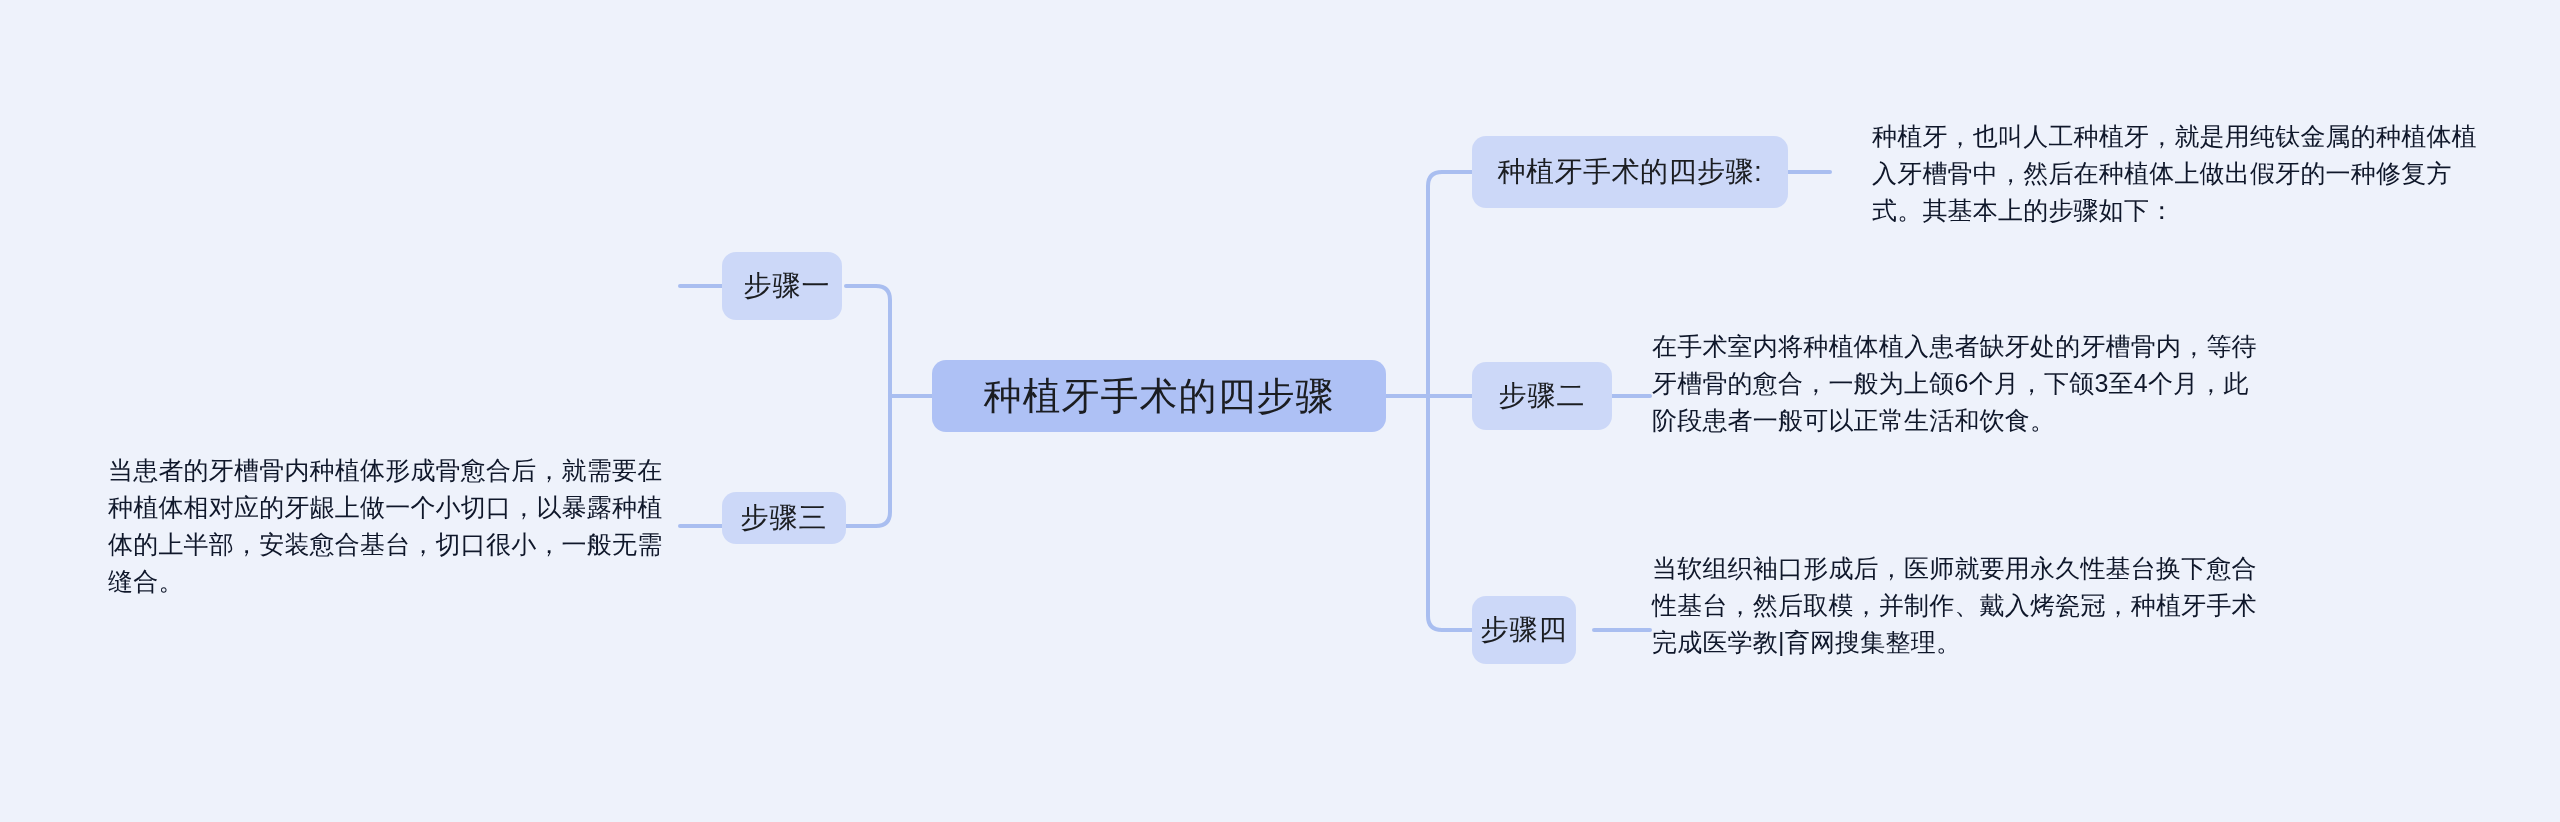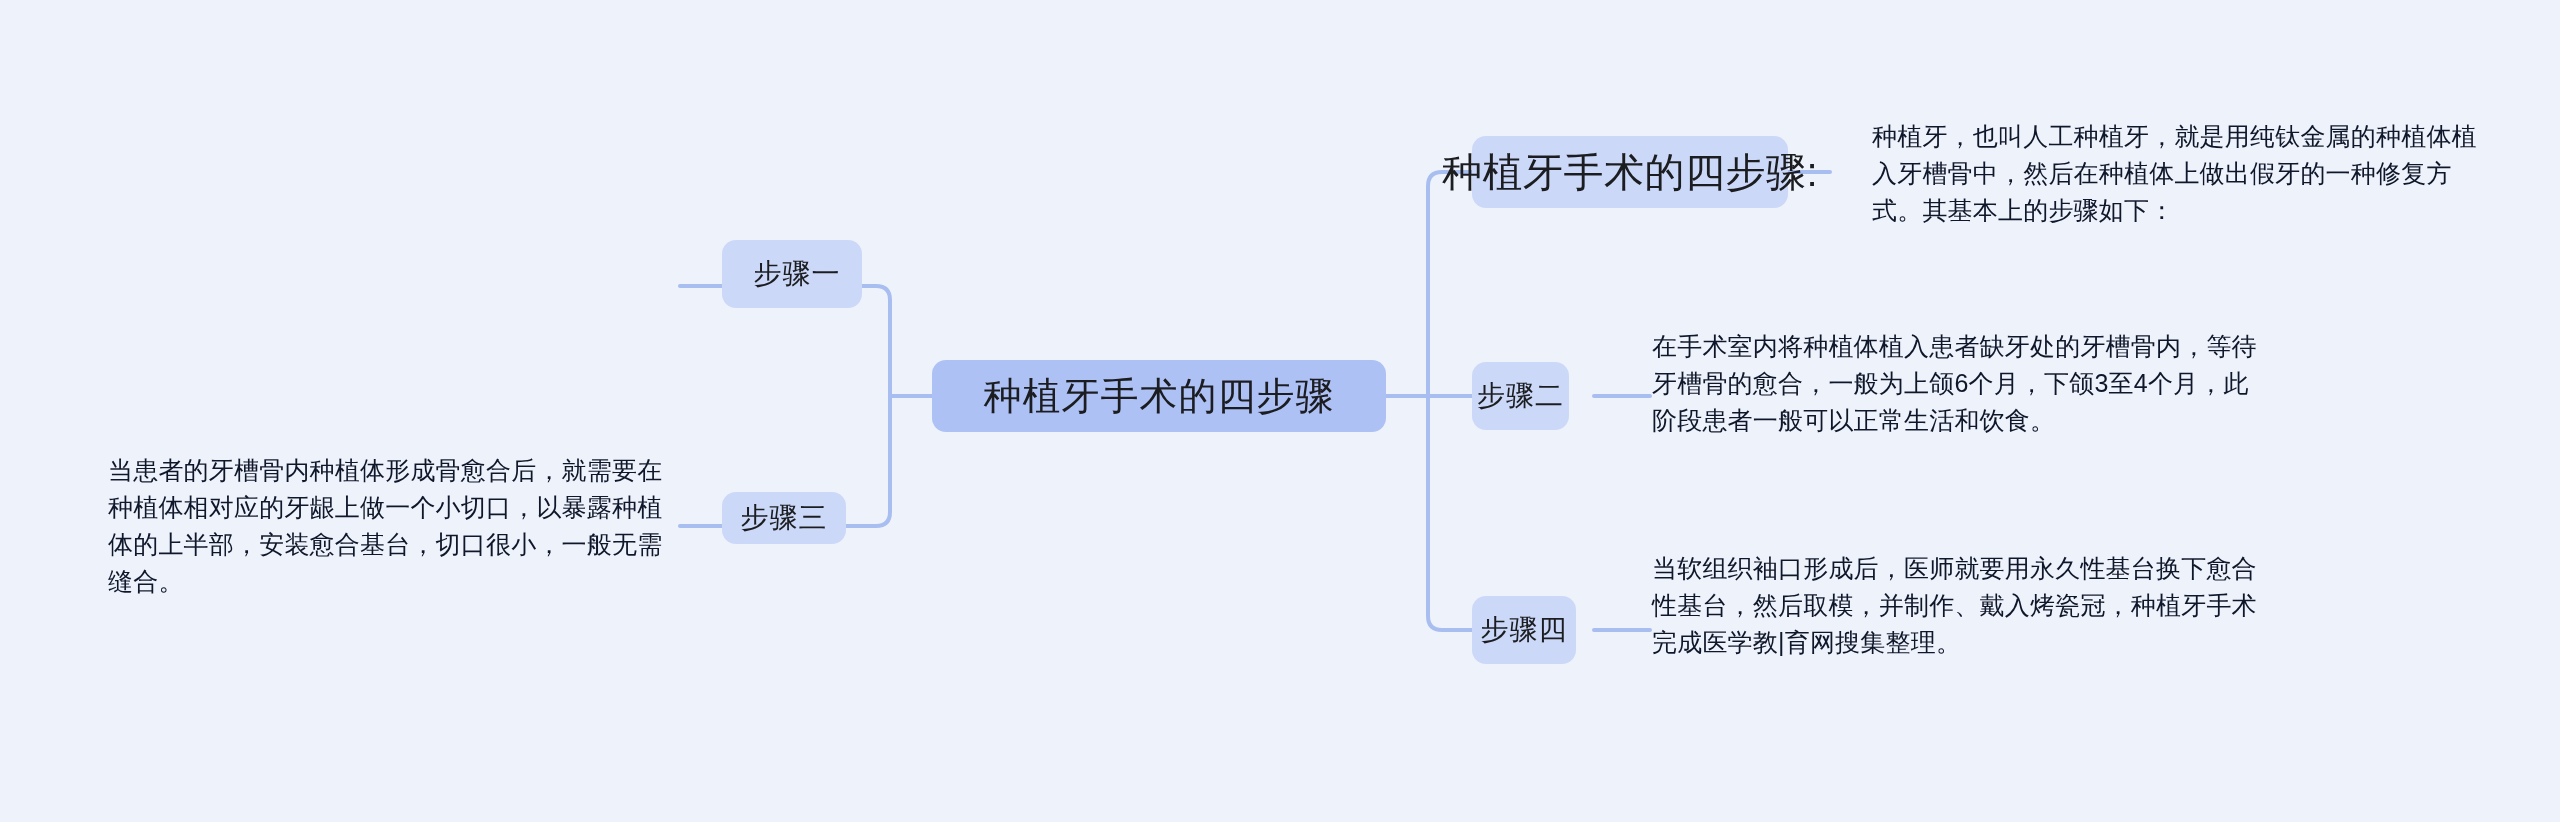--- a/index.html
+++ b/index.html
@@ -44,21 +44,21 @@
     padding: 17px 26px;
   }
   .node-branch {
     background: #ccd8f8;
     font-size: 28px;
     letter-spacing: 1px;
     padding: 0 20px;
   }
   .node-topic {
     background: #ccd8f8;
-    font-size: 40px;
+    font-size: 28px;
     letter-spacing: 0.5px;
     padding: 5px 22px;
   }
   .leaf-text {
     position: absolute;
     box-sizing: border-box;
     color: #0f172a;
     font-size: 25px;
     line-height: 37px;
     letter-spacing: 0.2px;
@@ -96,36 +96,36 @@
       <path d="M 1788 172 L 1830 172"></path>
       <path d="M 1594 396 L 1650 396"></path>
       <path d="M 1594 630 L 1650 630"></path>
     </g>
   </svg>
 
   <div class="node node-root" style="left:932px; top:360px; width:454px; height:72px;">
     <span>种植牙手术的四步骤</span>
   </div>
 
-  <div class="node node-branch" style="left:722px; top:240px; width:140px; height:68px;padding-left:30px;">
+  <div class="node node-branch" style="left:722px; top:252px; width:120px; height:68px;padding-left:30px;">
     <span>步骤一</span>
   </div>
 
   <div class="node node-branch" style="left:722px; top:492px; width:124px; height:52px;">
     <span>步骤三</span>
   </div>
 
 
   <div class="leaf-text leaf-left" style="left:108px; top:452px; width:572px;">当患者的牙槽骨内种植体形成骨愈合后，就需要在种植体相对应的牙龈上做一个小切口，以暴露种植体的上半部，安装愈合基台，切口很小，一般无需缝合。</div>
 
   <div class="node node-topic" style="left:1472px; top:136px; width:316px; height:72px;">
     <span>种植牙手术的四步骤:</span>
   </div>
 
-  <div class="node node-branch" style="left:1472px; top:362px; width:97px; height:68px;">
+  <div class="node node-branch" style="left:1472px; top:362px; width:140px; height:68px;">
     <span>步骤二</span>
   </div>
 
   <div class="node node-branch" style="left:1472px; top:596px; width:104px; height:68px;">
     <span>步骤四</span>
   </div>
 
   <div class="leaf-text" style="left:1872px; top:118px; width:628px;">种植牙，也叫人工种植牙，就是用纯钛金属的种植体植入牙槽骨中，然后在种植体上做出假牙的一种修复方式。其基本上的步骤如下：</div>
 
   <div class="leaf-text" style="left:1652px; top:328px; width:612px;">在手术室内将种植体植入患者缺牙处的牙槽骨内，等待牙槽骨的愈合，一般为上颌6个月，下颌3至4个月，此阶段患者一般可以正常生活和饮食。</div>

